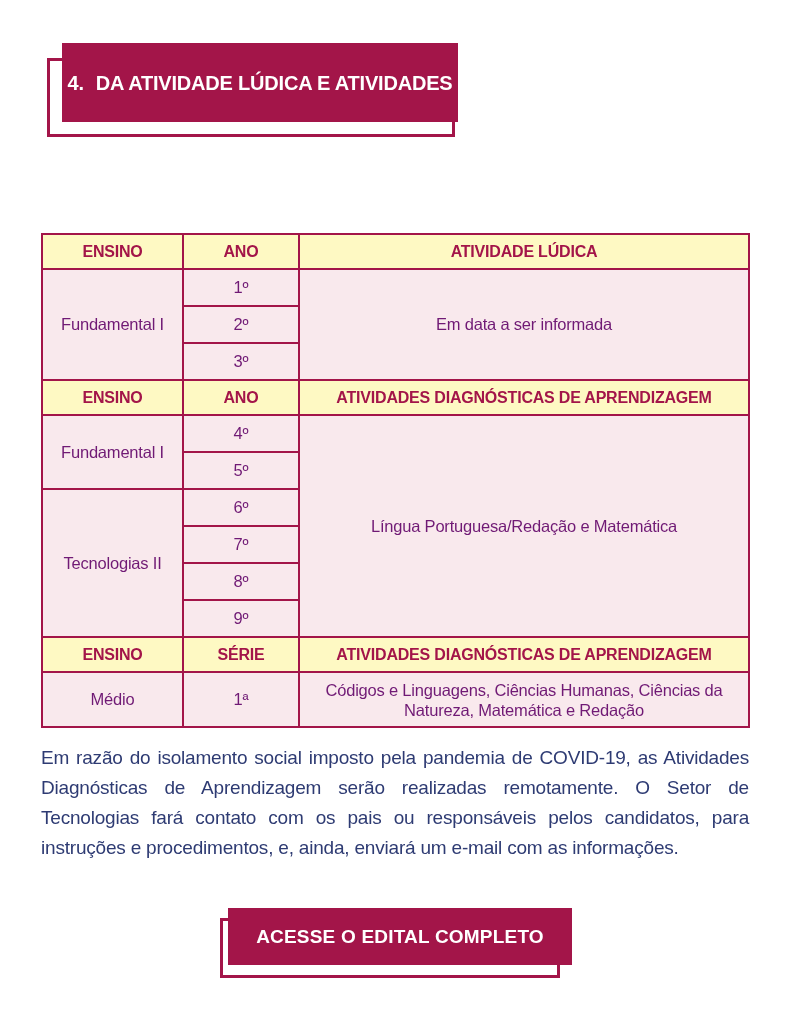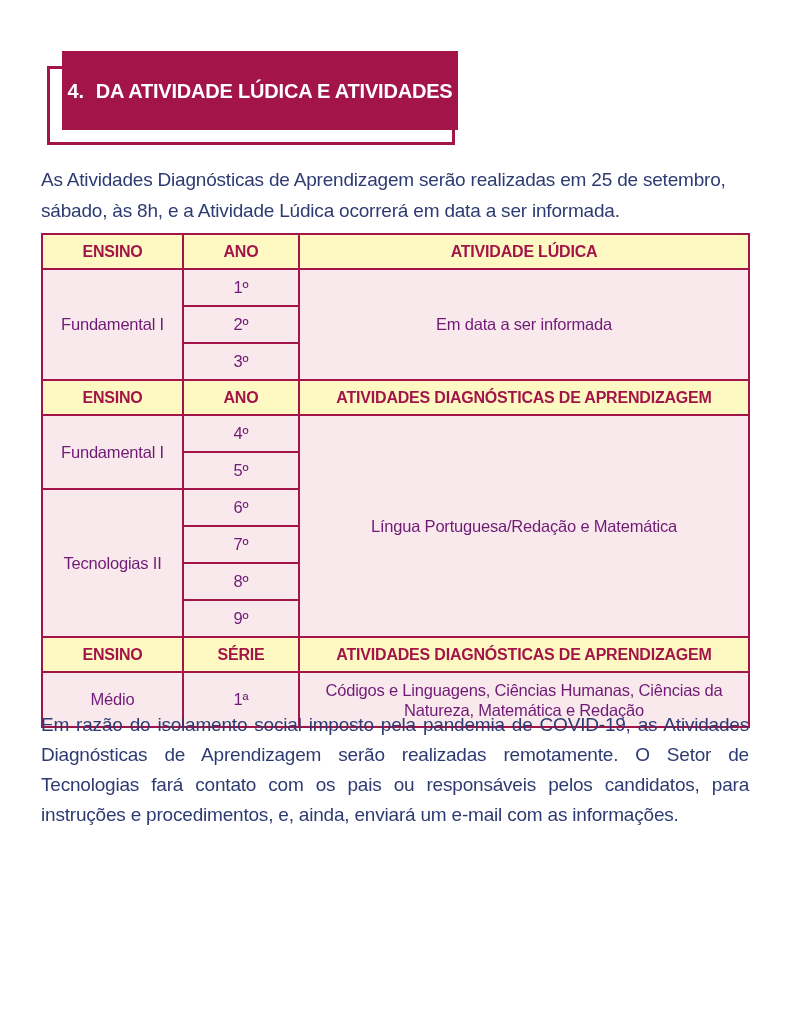--- a/index.html
+++ b/index.html
@@ -25,35 +25,34 @@
     position: absolute;
     border: 3px solid #A31549;
     background: transparent;
     z-index: -1;
   }
   .title-banner-wrap { left: 62px; top: 43px; }
   .title-banner {
     width: 396px; height: 79px;
     font-weight: bold; font-size: 20px; line-height: 26px;
     letter-spacing: -0.2px;
-    margin-top: 8px;
   }
   .title-banner .outline { left: -15px; top: 15px; right: 3px; height: 79px; }
   .title-line { white-space: nowrap; }
   .title-num { margin-right: 12px; }
 
   
   .para {
     position: absolute; left: 41px; width: 708px;
     color: #2E3B73;
     font-size: 19px; line-height: 31px;
     letter-spacing: -0.2px;
   }
   .intro-para { top: 164px; }
-  .closing-para { top: 710px; text-align: justify; line-height: 30px; }
+  .closing-para { top: 743px; text-align: justify; line-height: 30px; }
 
   
   .schedule { position: absolute; left: 41px; top: 233px; }
   table {
     border-collapse: collapse;
     width: 707px;
     table-layout: fixed;
   }
   td {
     border: 2px solid #A31549;
@@ -95,21 +94,20 @@
 
   <div class="banner-wrap title-banner-wrap">
     <div class="banner title-banner">
       <div class="outline"></div>
       <div class="title-line">
         <span class="title-num">4.</span><span>DA ATIVIDADE LÚDICA E ATIVIDADES</span>
       </div>
     </div>
   </div>
 
-  <p class="para intro-para">As Atividades Diagnósticas de Aprendizagem serão realizadas em 25 de setembro, sábado, às 8h, e a Atividade Lúdica ocorrerá em data a ser informada.</p>
 
   <div class="schedule">
     <table>
       <colgroup>
         <col style="width:141px">
           <col style="width:116px">
           <col style="width:450px">
       </colgroup>
       <tbody>
 
@@ -166,14 +164,19 @@
           <td>Médio</td>
           <td>1ª</td>
           <td class="cell-wide">Códigos e Linguagens, Ciências Humanas, Ciências da Natureza, Matemática e Redação</td>
         </tr>
       </tbody>
     </table>
   </div>
 
   <p class="para closing-para">Em razão do isolamento social imposto pela pandemia de COVID-19, as Atividades Diagnósticas de Aprendizagem serão realizadas remotamente. O Setor de Tecnologias fará contato com os pais ou responsáveis pelos candidatos, para instruções e procedimentos, e, ainda, enviará um e-mail com as informações.</p>
 
+  <div class="banner-wrap cta-wrap">
+    <button class="banner cta">ACESSE O EDITAL COMPLETO
+      <span class="outline"></span>
+    </button>
+  </div>
 
 </div>
 
 </body></html>

